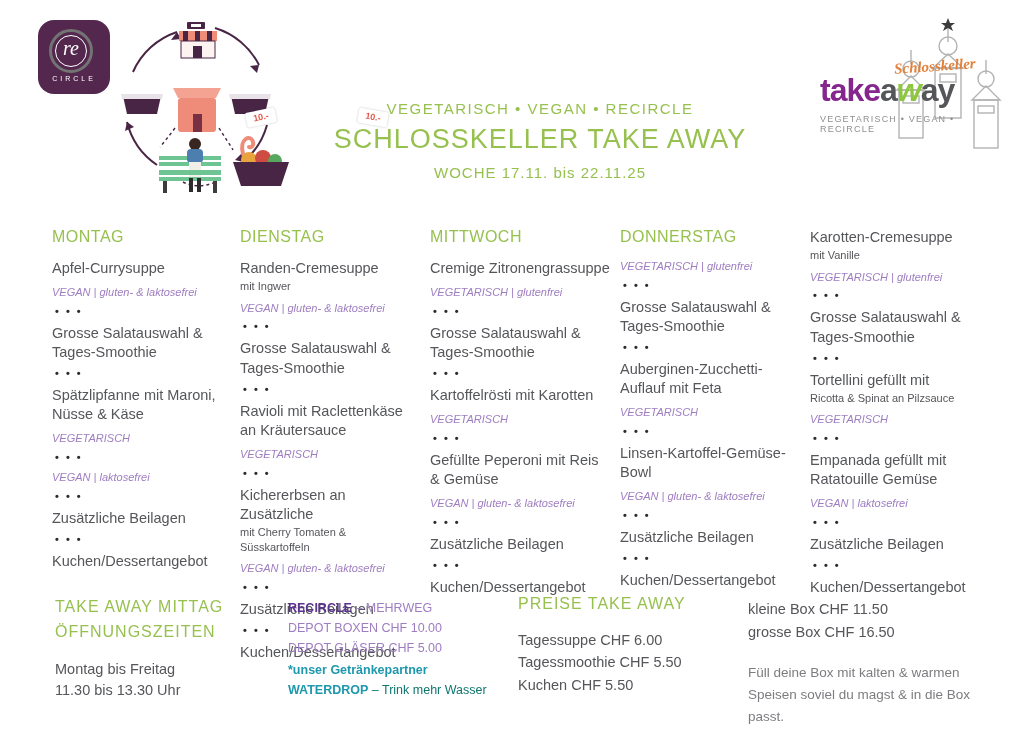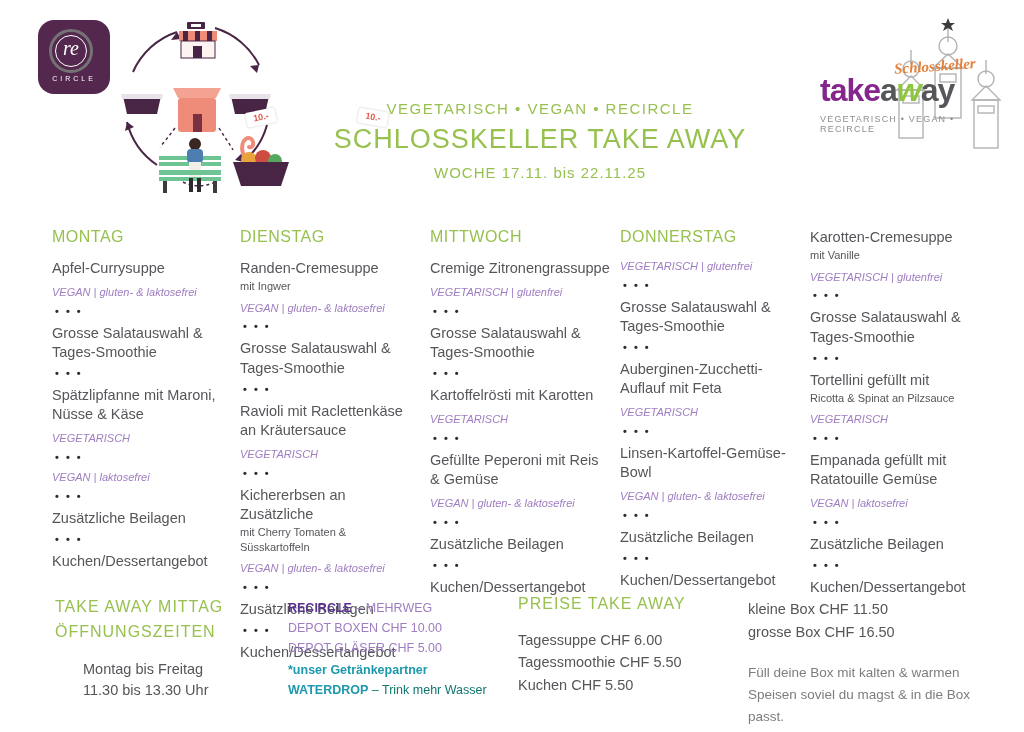--- a/index.html
+++ b/index.html
@@ -50,21 +50,21 @@
   .menu-column { position:absolute; top:0; width:180px; }
   .day-label { color:#97c14f; font-size:16px; letter-spacing:.5px; margin-bottom:13px; font-weight:400; }
   .item-name { color:#55565a; font-size:14.5px; line-height:1.32; }
   .item-sub  { color:#55565a; font-size:11px; line-height:1.32; margin-top:1px; max-width:165px; }
   .item-diet { color:#9e7dc1; font-size:11px; font-style:italic; line-height:1.35; margin-top:7px; }
   .dots { color:#2b2b2b; font-size:11px; font-weight:bold; letter-spacing:2px; margin:5px 0 7px 3px; }
 
   
   .footer-hours { position:absolute; left:55px; top:595px; width:225px; }
   .footer-hours .green-h { color:#97c14f; font-size:16px; letter-spacing:1px; line-height:1.55; }
-  .footer-hours .body-line { color:#55565a; font-size:14.5px; line-height:1.5;margin-left:28px; }
+  .footer-hours .body-line { color:#55565a; font-size:14.5px; line-height:1.5; }
   .hours-gap { height:14px; }
 
   .footer-partners { position:absolute; left:288px; top:598px; width:235px; font-size:12.5px; line-height:1.6; }
   .pp-title { color:#5b3191; font-weight:bold; }
   .pp-name  { color:#5b3191; font-weight:bold; }
   .pp-light { color:#9e7dc1; }
   .gp-title { color:#1e98ac; font-weight:bold; margin-top:2px; }
   .gp-name  { color:#1e98ac; font-weight:bold; }
   .gp-light { color:#0f766e; }
 

